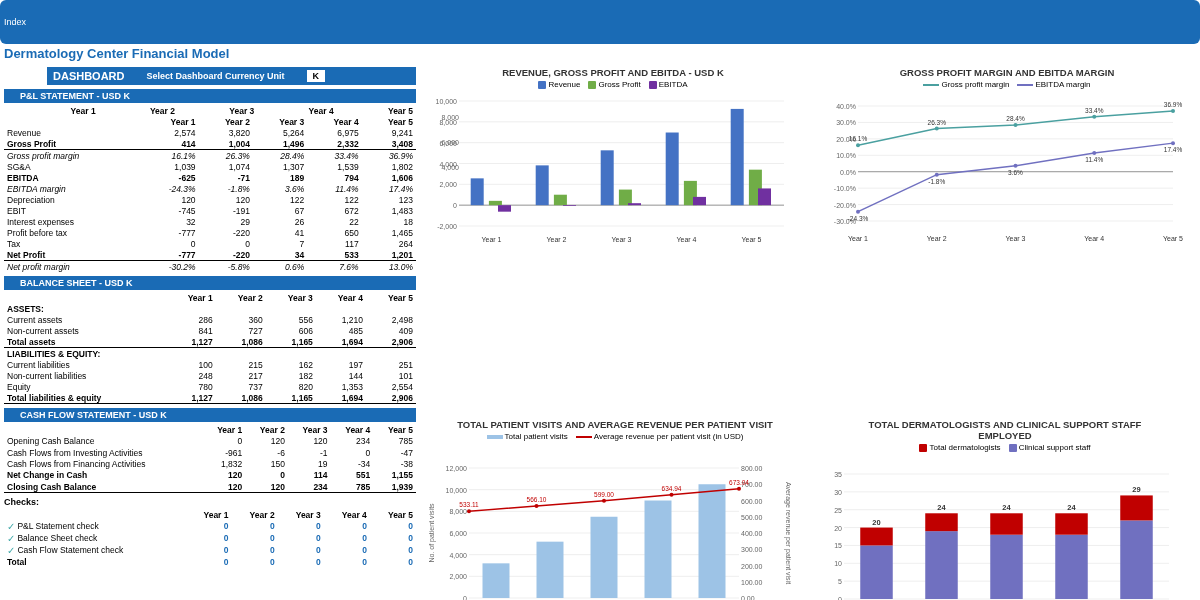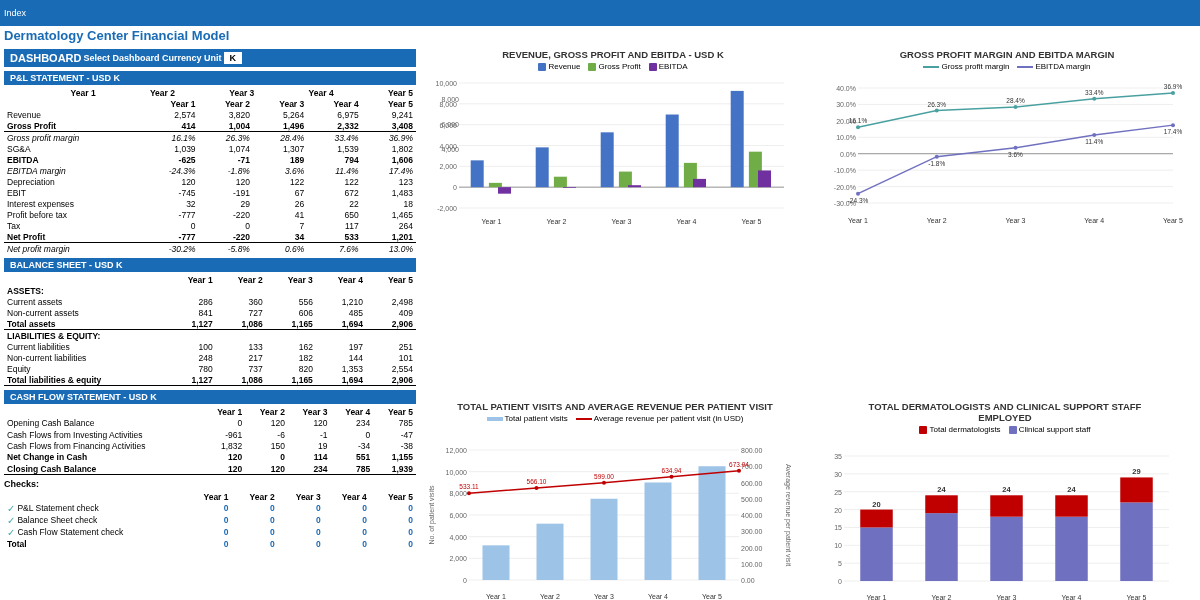--- a/index.html
+++ b/index.html
@@ -1,31 +1,31 @@
 <!DOCTYPE html>
 <html><head>
   <meta charset="utf-8">
   <style>
     * { box-sizing: border-box; margin: 0; padding: 0; }
     body { font-family: Arial, sans-serif; font-size: 10px; background: #fff; width: 1200px; height: 600px; overflow: hidden; }
     
-    .top-bar { background: #1a6bb5; color: #fff; font-size: 9px; padding: 8px 4px; }
+    .top-bar { background: #1a6bb5; color: #fff; font-size: 9px; padding: 17px 4px; border-radius: 6px; }
     .title-bar { background: #fff; padding: 2px 4px; }
     .title-bar h1 { color: #1a6bb5; font-size: 13px; font-weight: bold; }
     
     .main-layout { display: flex; width: 1200px; height: 580px; }
     
     
     .left-panel { width: 420px; min-width: 420px; padding: 4px; overflow: hidden; }
     
-    .dashboard-box { background: #1a6bb5; color: #fff; font-weight: bold; font-size: 11px; padding: 3px 6px; margin-bottom: 2px; display: flex; align-items: center; gap: 2px; }
+    .dashboard-box { background: #1a6bb5; color: #fff; font-weight: bold; font-size: 11px; padding: 3px 6px; margin-bottom: 2px; display: flex; align-items: center; gap: 22px; margin-left: 43px; }
     .currency-label { font-size: 9px; }
     .currency-value { background: #fff; color: #000; padding: 1px 6px; font-size: 9px; font-weight: bold; }
     
-    .section-header { background: #1a6bb5; color: #fff; font-weight: bold; font-size: 9px; padding: 2px 6px; margin: 4px 0 2px 0; }
+    .section-header { background: #1a6bb5; color: #fff; font-weight: bold; font-size: 9px; padding: 2px 16px; margin: 4px 0 2px 0; }
     
     table { width: 100%; border-collapse: collapse; font-size: 8.5px; }
     table th, table td { padding: 0.5px 3px; }
     table th { text-align: right; font-weight: bold; color: #000; }
     table td { text-align: right; }
     table td:first-child { text-align: left; }
     .row-bold td { font-weight: bold; }
     .row-underline td { border-bottom: 1px solid #000; }
     .row-italic td { font-style: italic; }
     
@@ -251,21 +251,21 @@
               <td>LIABILITIES &amp; EQUITY:</td>
               <td></td>
               <td></td>
               <td></td>
               <td></td>
               <td></td>
             </tr>
             <tr class="">
               <td>Current liabilities</td>
               <td>100</td>
-              <td>133</td>
+              <td>215</td>
               <td>162</td>
               <td>197</td>
               <td>251</td>
             </tr>
             <tr class="">
               <td>Non-current liabilities</td>
               <td>248</td>
               <td>217</td>
               <td>182</td>
               <td>144</td>

